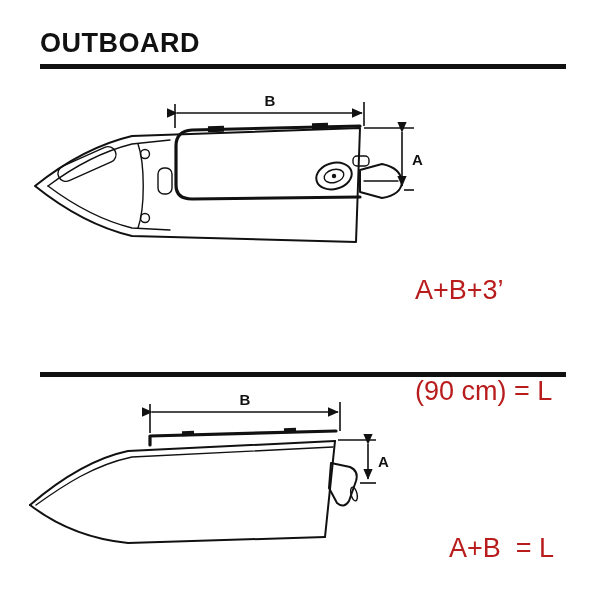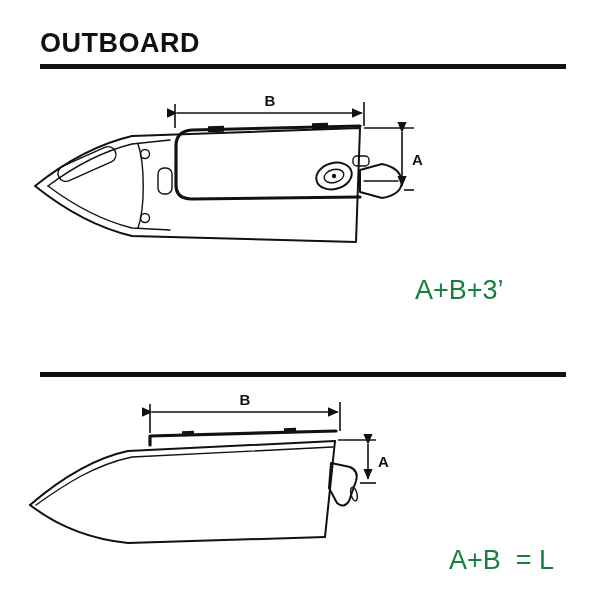--- a/index.html
+++ b/index.html
@@ -8,21 +8,21 @@
     font-family:"Liberation Sans", sans-serif;color:#111;overflow:hidden;
   }
   .sec-title{
     position:absolute;left:40px;margin:0;
     font-size:27px;font-weight:bold;letter-spacing:.5px;color:#111;
     font-family:"Liberation Sans", sans-serif;white-space:nowrap;
   }
   .rule{position:absolute;left:40px;width:526px;height:5px;background:#111;}
   .diagram{position:absolute;}
   .formula{
-    position:absolute;font-size:27px;line-height:1.25;color:#15803d;
+    position:absolute;font-size:27px;line-height:1.25;color:#b91c1c;
     font-family:"Liberation Sans", sans-serif;white-space:pre;
   }
   svg{overflow:visible;}
   .hull{fill:none;stroke:#111;stroke-width:2;stroke-linejoin:round;stroke-linecap:round;}
   .thin{fill:none;stroke:#111;stroke-width:1.4;stroke-linejoin:round;stroke-linecap:round;}
   .boldline{fill:none;stroke:#111;stroke-width:3.2;stroke-linejoin:round;stroke-linecap:round;}
   .dim{fill:none;stroke:#111;stroke-width:1.6;}
   .hw{fill:#111;stroke:none;}
   .dimlabel{font:bold 15px "Liberation Sans", sans-serif;fill:#111;}
 </style>
@@ -81,20 +81,21 @@
     <g>
       <path class="dim" d="M 344,36 L 394,36"></path>
       <path class="dim" d="M 384,98 L 394,98"></path>
       <path class="dim" marker-start="url(#arr1)" marker-end="url(#arr1)" d="M 382,40 L 382,94"></path>
       <text class="dimlabel" x="392" y="73" text-anchor="start">A</text>
     </g>
   </svg>
 
   <div class="formula" style="left:415px;top:206px;">
     <div>A+B+3’</div>
+    <div>(90 cm) = L</div>
   </div>
 
   <div class="rule" style="top:372px;"></div>
 
   <svg class="diagram" style="left:20px;top:393px;" width="440" height="175" viewBox="0 0 440 175">
     <defs>
       <marker id="arr2" markerWidth="9" markerHeight="8" refX="6.5" refY="3" orient="auto" markerUnits="strokeWidth">
         <path d="M0,0 L7,3 L0,6 Z" fill="#111"></path>
       </marker>
     </defs>
@@ -124,15 +125,15 @@
     </g>
 
     <g>
       <path class="dim" d="M 318,47 L 356,47"></path>
       <path class="dim" d="M 340,90 L 356,90"></path>
       <path class="dim" marker-start="url(#arr2)" marker-end="url(#arr2)" d="M 348,51 L 348,86"></path>
       <text class="dimlabel" x="358" y="74" text-anchor="start">A</text>
     </g>
   </svg>
 
-  <div class="formula" style="left:449px;top:544px;">A+B  = L</div>
+  <div class="formula" style="left:449px;top:532px;">A+B  = L</div>
 
 </div>
 
 </body></html>

